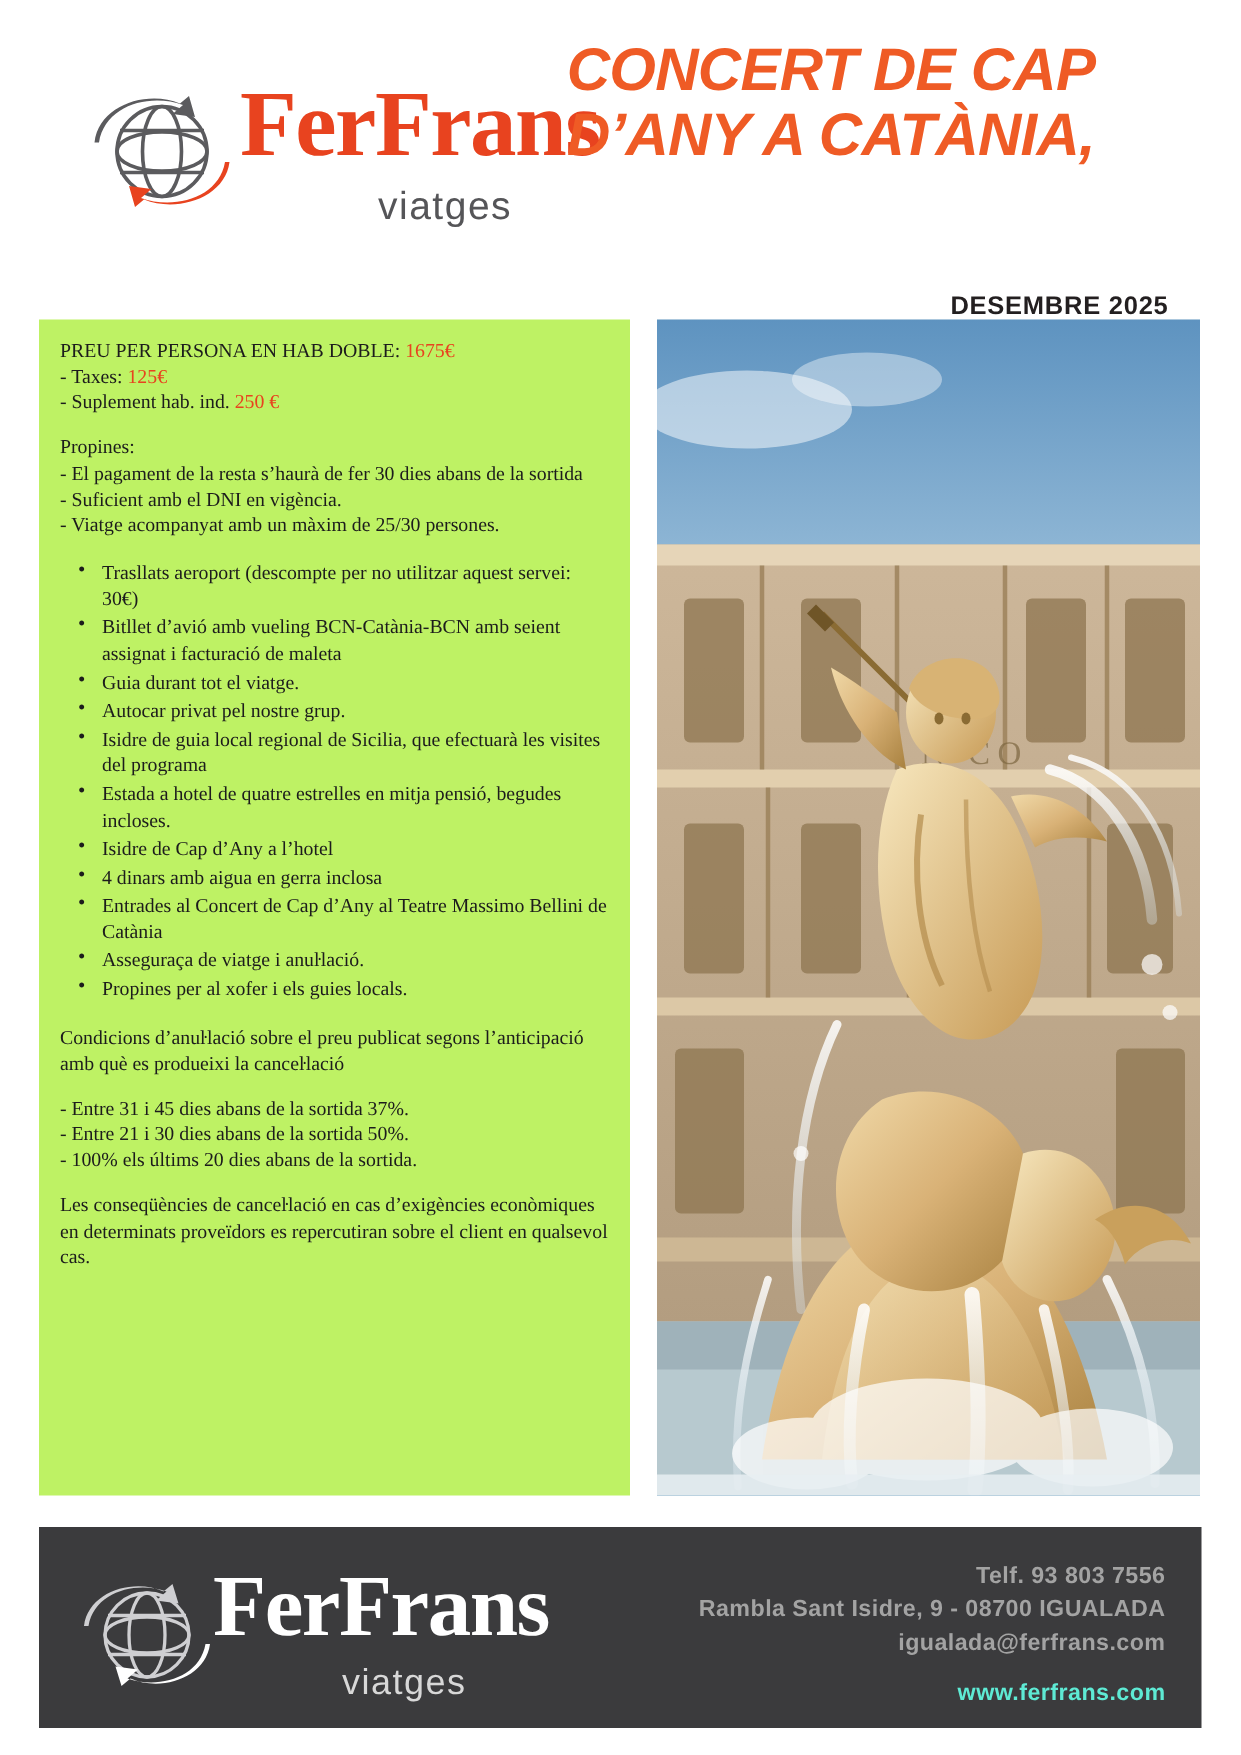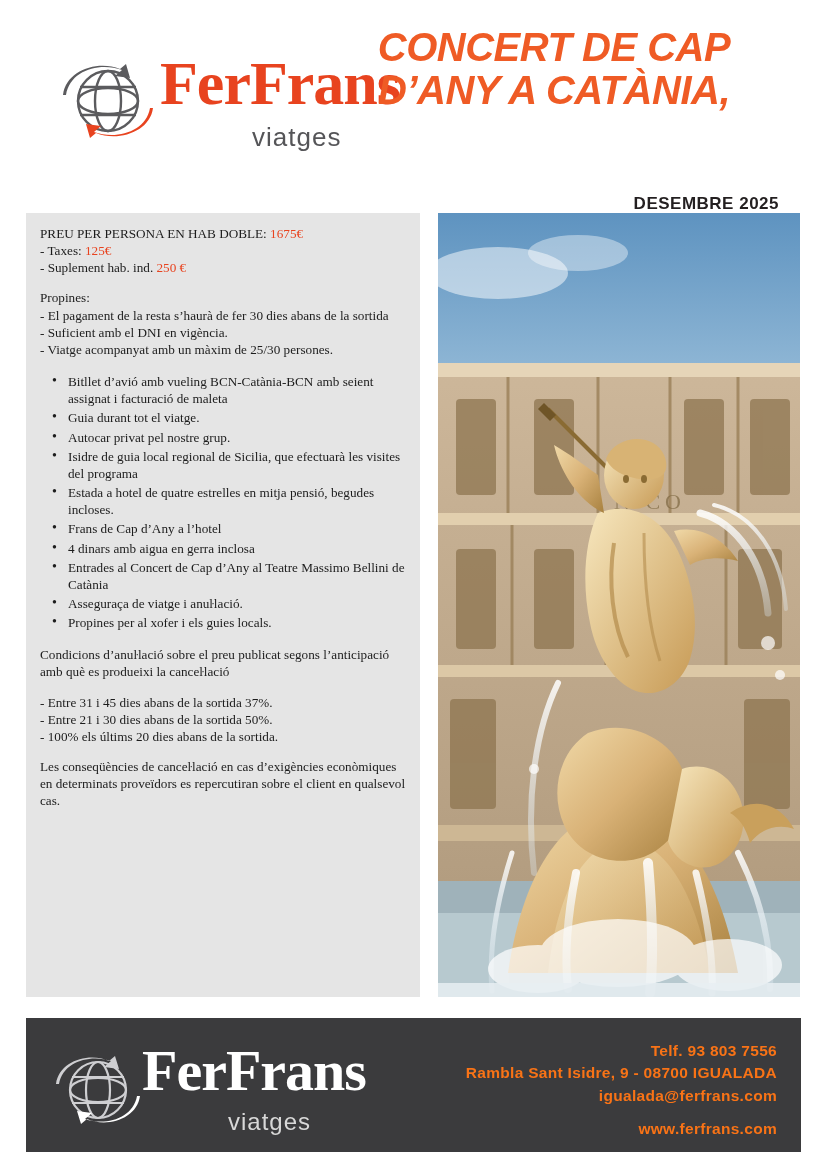--- a/index.html
+++ b/index.html
@@ -83,21 +83,21 @@
     margin-top: 16px;
   }
 
   
   .panel {
     position: absolute;
     left: 26px;
     top: 213px;
     width: 394px;
     height: 784px;
-    background: #e5e5e5;
+    background: #bef264;
     padding: 12px 14px 13px 14px;
     font-family: "Liberation Serif", serif;
     color: #1c1c1c;
     font-size: 13.2px;
     line-height: 1.30;
   }
   .panel p { margin: 0; }
   .price-line { font-size: 13.2px; }
   .price-val { color: #e8431f; }
   .gap { height: 13px; }
@@ -171,31 +171,31 @@
     top: 68px;
     font-size: 24px;
     color: #d8d8d8;
     letter-spacing: 1px;
   }
   .contact {
     position: absolute;
     right: 24px;
     top: 22px;
     text-align: right;
-    color: #f97316;
+    color: #a3a3a3;
     font-size: 15.5px;
     font-weight: bold;
     line-height: 1.45;
     letter-spacing: 0.3px;
   }
   .web {
     position: absolute;
     right: 24px;
     bottom: 14px;
-    color: #f97316;
+    color: #5eead4;
     font-size: 15.5px;
     font-weight: bold;
     letter-spacing: 0.3px;
     margin-top: 23px;
   }
 </style>
 </head>
 <body>
 
 <div class="header">
@@ -243,26 +243,27 @@
   <div class="gap"></div>
 
   <p>Propines:</p>
   <p>- El pagament de la resta s’haurà de fer 30 dies abans de la sortida</p>
   <p>- Suficient amb el DNI en vigència.</p>
   <p>- Viatge acompanyat amb un màxim de 25/30 persones.</p>
 
   <div class="gap"></div>
 
   <ul class="incl">
+    <li>Trasllats  aeroport   (descompte per no utilitzar aquest servei: 30€)</li>
     <li>Bitllet d’avió amb vueling BCN-Catània-BCN amb seient assignat i facturació de maleta</li>
     <li>Guia  durant tot el viatge.</li>
     <li>Autocar privat pel nostre grup.</li>
     <li>Isidre de guia local regional de Sicilia, que efectuarà les visites del programa</li>
     <li>Estada a hotel de quatre estrelles en mitja pensió, begudes incloses.</li>
-    <li>Frans de Cap d’Any a l’hotel</li>
+    <li>Isidre de Cap d’Any a l’hotel</li>
     <li>4 dinars amb aigua en gerra inclosa</li>
     <li>Entrades al Concert de Cap d’Any al Teatre Massimo Bellini de Catània</li>
     <li>Asseguraça de viatge i anuŀlació.</li>
     <li>Propines per al xofer i els guies locals.</li>
   </ul>
 
   <div class="gap"></div>
 
   <p>Condicions d’anuŀlació sobre el preu publicat segons l’anticipació amb què es produeixi la canceŀlació</p>
 

